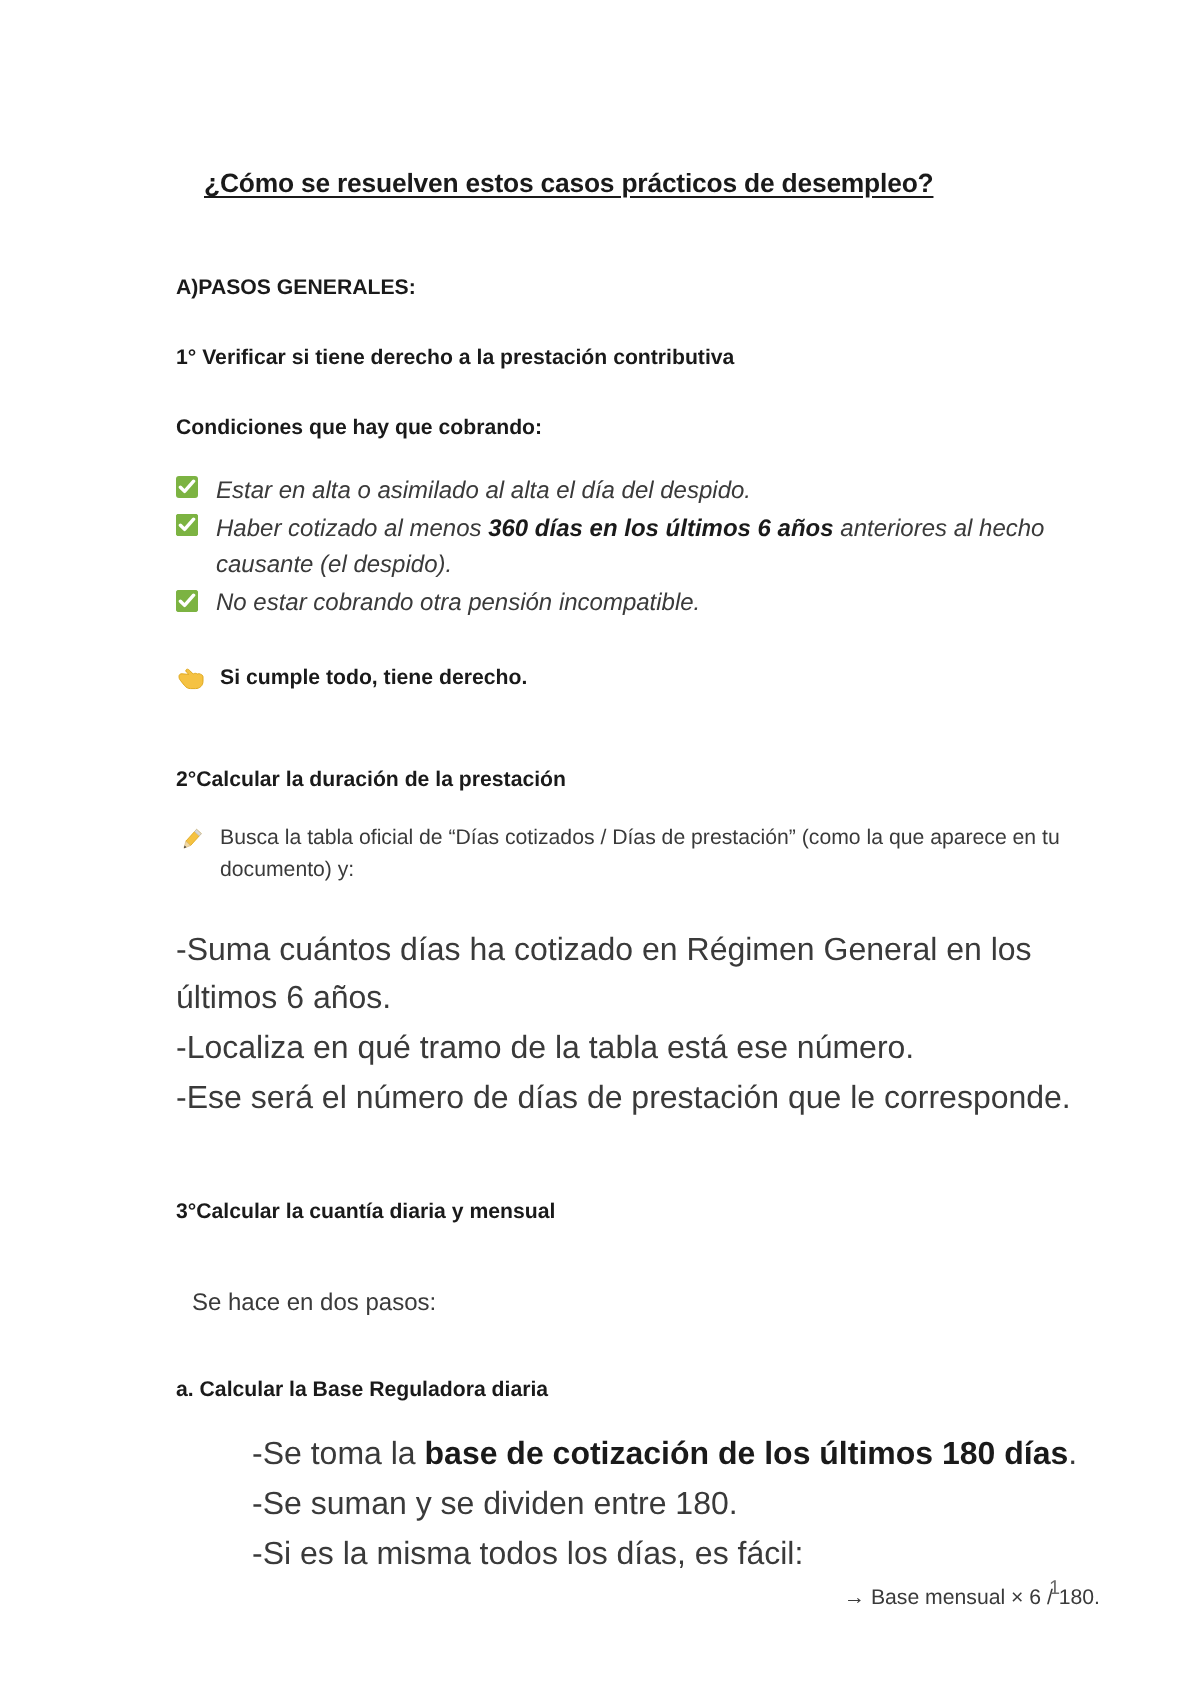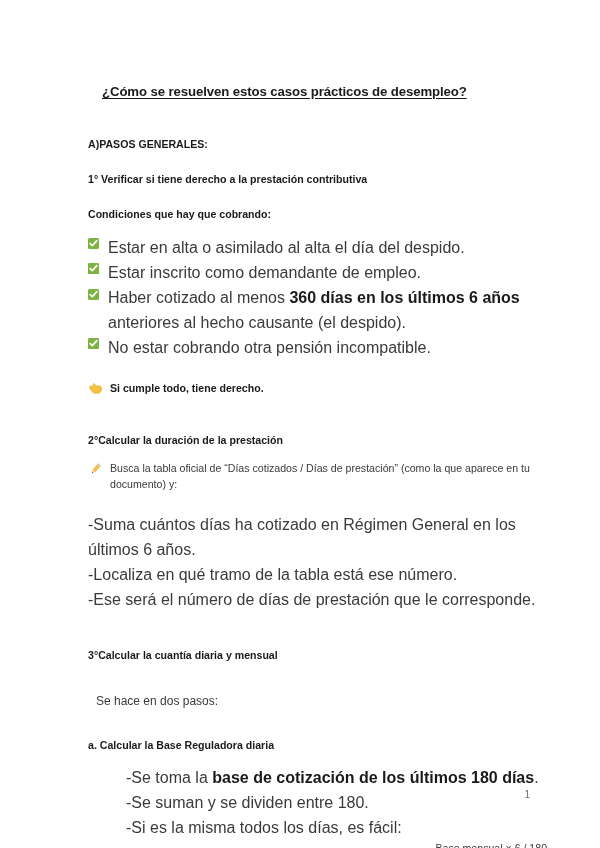--- a/index.html
+++ b/index.html
@@ -62,27 +62,28 @@
   .spacer-md { height: 20px; }
   .spacer-sm { height: 13px; }
 
   
   .check-list {
     list-style: none;
     margin: 0;
     padding: 0;
   }
   .check-item {
-    font-size: 16px;
+    font-size: 12px;
     color: #3a3a3a;
     line-height: 1.52;
     margin: 0 0 1px 0;
     padding-left: 20px;
     position: relative;
     text-indent: 0;
+    font-style: italic;
   }
   .check-icon {
     position: absolute;
     left: 0;
     top: 2.5px;
     width: 11px;
     height: 11px;
     background: #7cb342;
     border-radius: 1.5px;
     display: block;
@@ -192,21 +193,20 @@
               <path d="M1.2 4.6 L3.3 6.7 L7.8 1.6" stroke="#ffffff" stroke-width="1.7" fill="none" stroke-linecap="round" stroke-linejoin="round"></path>
             </svg>
         </span>
       </li>
       <li class="check-item">
         <span class="check-icon">
           <svg width="9" height="9" viewBox="0 0 9 9">
               <path d="M1.2 4.6 L3.3 6.7 L7.8 1.6" stroke="#ffffff" stroke-width="1.7" fill="none" stroke-linecap="round" stroke-linejoin="round"></path>
             </svg>
         </span>
-        <span>Estar inscrito como demandante de empleo.</span>
       </li>
       <li class="check-item">
         <span class="check-icon">
           <svg width="9" height="9" viewBox="0 0 9 9">
               <path d="M1.2 4.6 L3.3 6.7 L7.8 1.6" stroke="#ffffff" stroke-width="1.7" fill="none" stroke-linecap="round" stroke-linejoin="round"></path>
             </svg>
         </span><span>Haber cotizado al menos </span><span class="b">360 días en los últimos 6 años</span><span> anteriores al hecho causante (el despido).</span>
       </li>
       <li class="check-item">
         <span class="check-icon">

